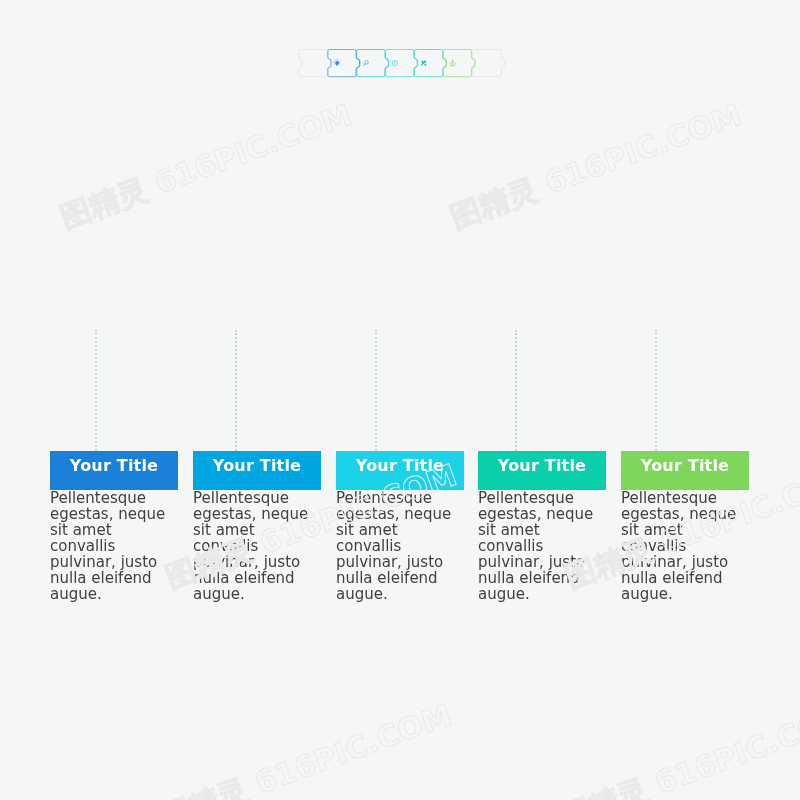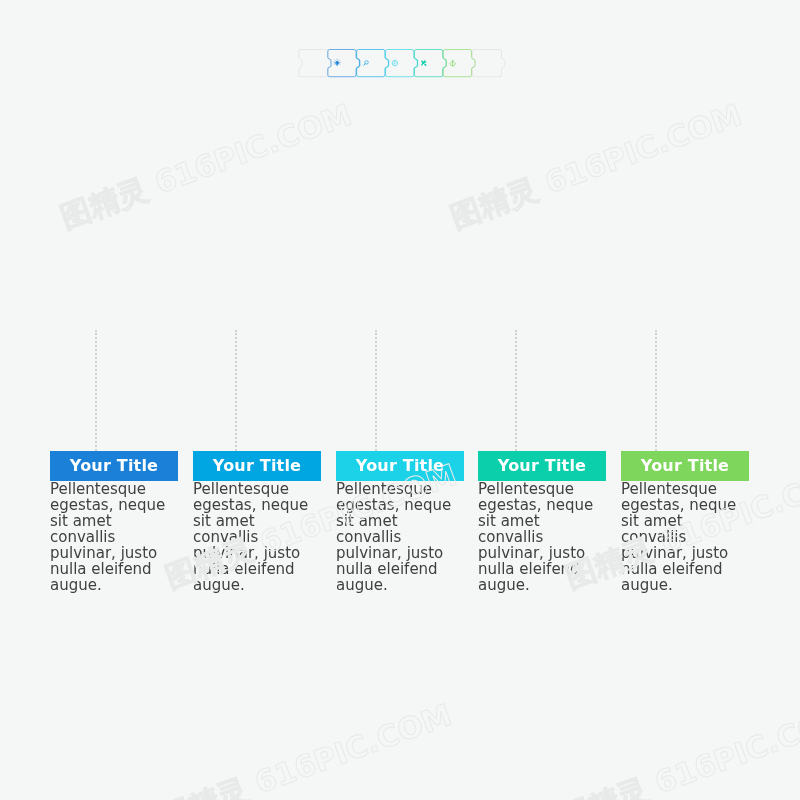--- a/index.html
+++ b/index.html
@@ -67,21 +67,21 @@
     top: 451px;
     width: 800px;
     z-index: 3;
   }
   .card {
     position: absolute;
     top: 0;
     width: 128px;
   }
   .card-title {
-    height: 30px;
+    height: 39px;
     line-height: 30px;
     text-align: center;
     color: #ffffff;
     font-size: 16px;
     font-weight: 700;
     font-family: "DejaVu Sans", sans-serif;
     letter-spacing: 0.2px;
     cursor: pointer;
     user-select: none;
   }

